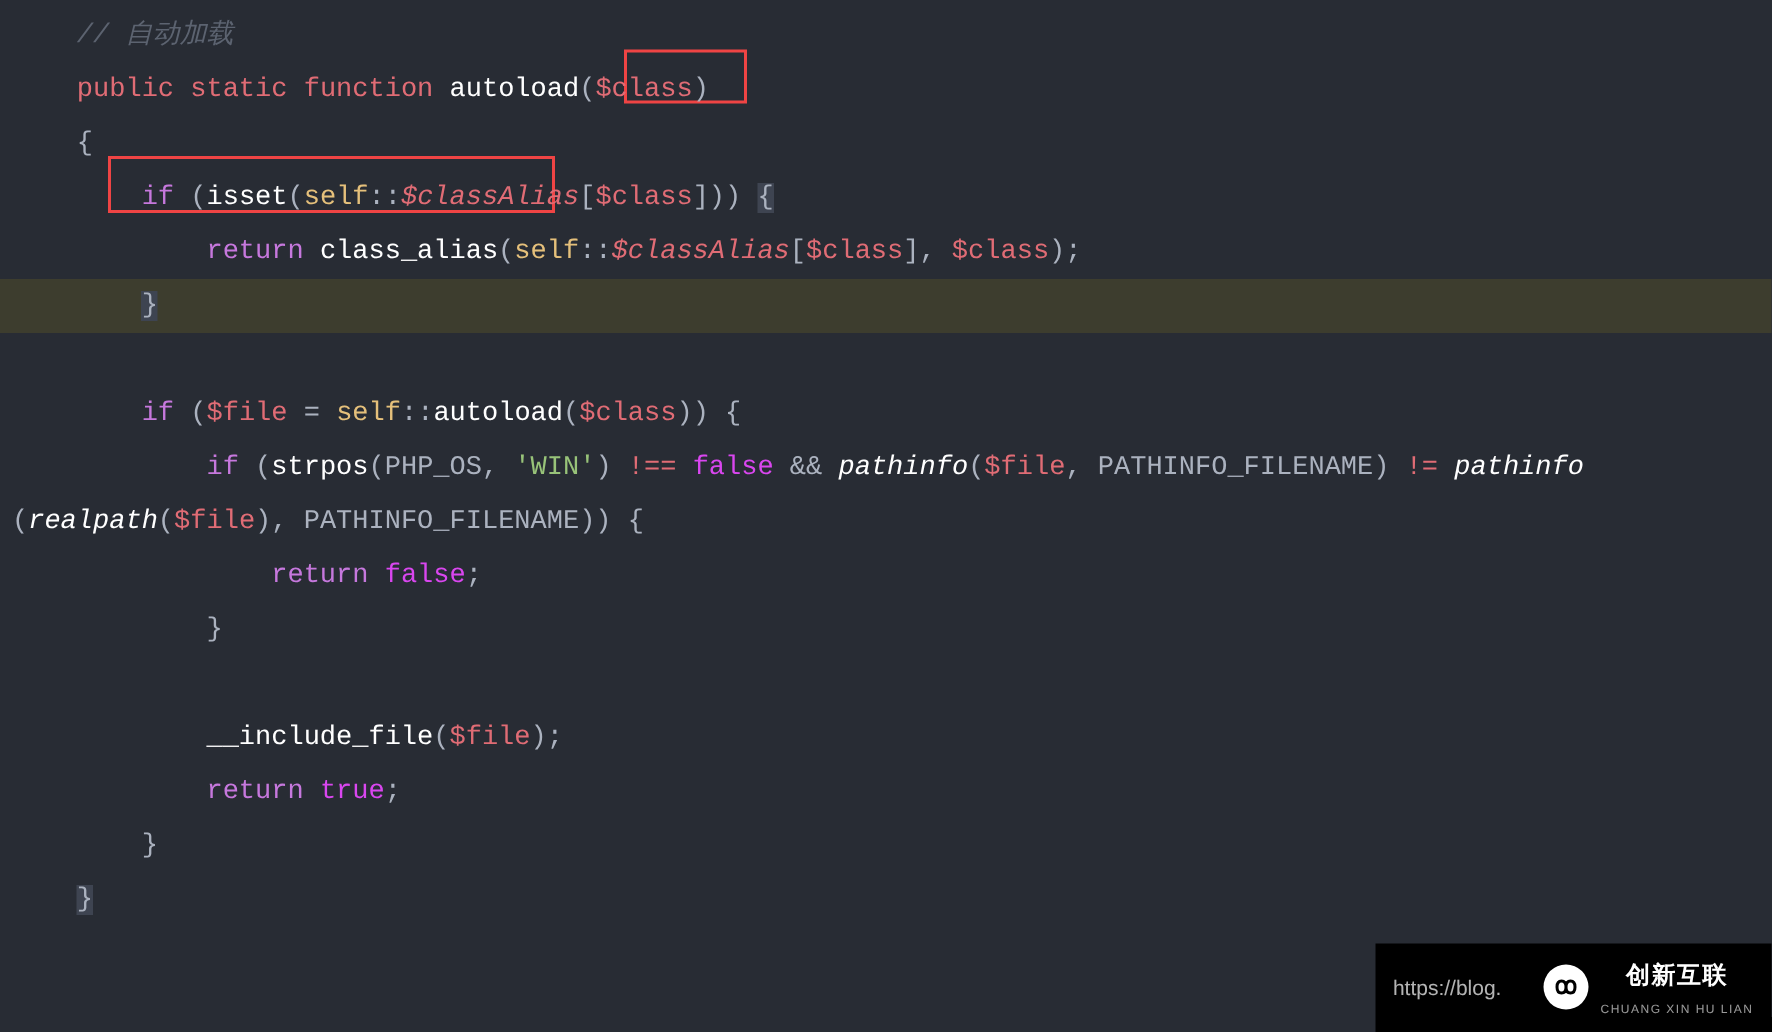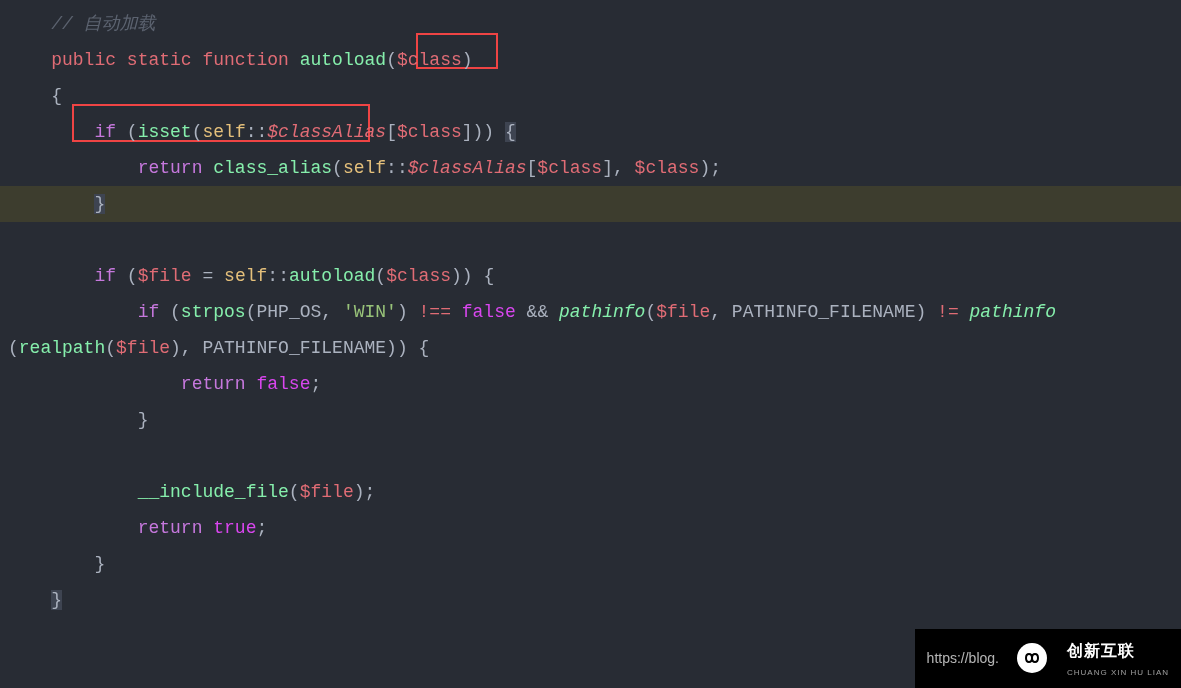--- a/index.html
+++ b/index.html
@@ -28,21 +28,21 @@
       position: relative;
       height: 36px;
       line-height: 36px;
     }
     .line-highlight {
       background: #3d3d2e;
     }
     .comment { color: #5c6370; font-style: italic; }
     .keyword { color: #c678dd; }
     .keyword-red { color: #e06c75; }
-    .function { color: #86efac; }
+    .function { color: #ffffff; }
     .variable { color: #e06c75; }
     .variable-italic { color: #e06c75; font-style: italic; }
     .punctuation { color: #abb2bf; }
     .self-keyword { color: #e5c07b; }
     .string { color: #98c379; }
     .constant { color: #d946ef; }
     .plain { color: #abb2bf; }
     .cursor-bracket {
       background: #3e4451;
       color: #abb2bf;
@@ -73,26 +73,27 @@
       color: #fff;
       padding: 8px 12px;
       display: flex;
       align-items: center;
       gap: 8px;
       font-family: Arial, sans-serif;
     }
     .watermark-url {
       color: rgba(255,255,255,0.7);
       font-size: 14px;
-      margin-right: 10px;
+      margin-right: 20px;
     }
     .watermark-logo {
       display: flex;
       align-items: center;
-      gap: 20px;
+      gap: 8px;
+      text-align: center;
     }
     .watermark-icon {
       width: 30px;
       height: 30px;
       background: #fff;
       border-radius: 50%;
       display: flex;
       align-items: center;
       justify-content: center;
       font-weight: bold;
@@ -130,21 +131,21 @@
 
   <div class="line line-highlight">        <span class="cursor-bracket">}</span></div>
 
   <div class="line"> </div>
 
   <div class="line">        <span class="keyword">if</span> <span class="punctuation">(</span><span class="variable">$file</span> <span class="punctuation">=</span> <span class="self-keyword">self</span><span class="punctuation">::</span><span class="function">autoload</span><span class="punctuation">(</span><span class="variable">$class</span><span class="punctuation">)) {</span></div>
 
 
   <div class="line">            <span class="keyword">if</span> <span class="punctuation">(</span><span class="function">strpos</span><span class="punctuation">(</span><span class="plain">PHP_OS</span><span class="punctuation">, </span><span class="string">'WIN'</span><span class="punctuation">) </span><span class="keyword-red">!==</span> <span class="constant">false</span> <span class="punctuation">&amp;&amp;</span> <span class="function" style="font-style:italic">pathinfo</span><span class="punctuation">(</span><span class="variable">$file</span><span class="punctuation">, </span><span class="plain">PATHINFO_FILENAME</span><span class="punctuation">) </span><span class="keyword-red">!=</span> <span class="function" style="font-style:italic">pathinfo</span></div>
 
-  <div class="line"><span class="punctuation">(</span><span class="function" style="">realpath</span><span class="punctuation">(</span><span class="variable">$file</span><span class="punctuation">), </span><span class="plain">PATHINFO_FILENAME</span><span class="punctuation">)) {</span></div>
+  <div class="line"><span class="punctuation">(</span><span class="function" style="font-style:italic">realpath</span><span class="punctuation">(</span><span class="variable">$file</span><span class="punctuation">), </span><span class="plain">PATHINFO_FILENAME</span><span class="punctuation">)) {</span></div>
 
   <div class="line">                <span class="keyword">return</span> <span class="constant">false</span><span class="punctuation">;</span></div>
 
   <div class="line">            <span class="punctuation">}</span></div>
 
   <div class="line"> </div>
 
   <div class="line">            <span class="function">__include_file</span><span class="punctuation">(</span><span class="variable">$file</span><span class="punctuation">);</span></div>
 
   <div class="line">            <span class="keyword">return</span> <span class="constant">true</span><span class="punctuation">;</span></div>

